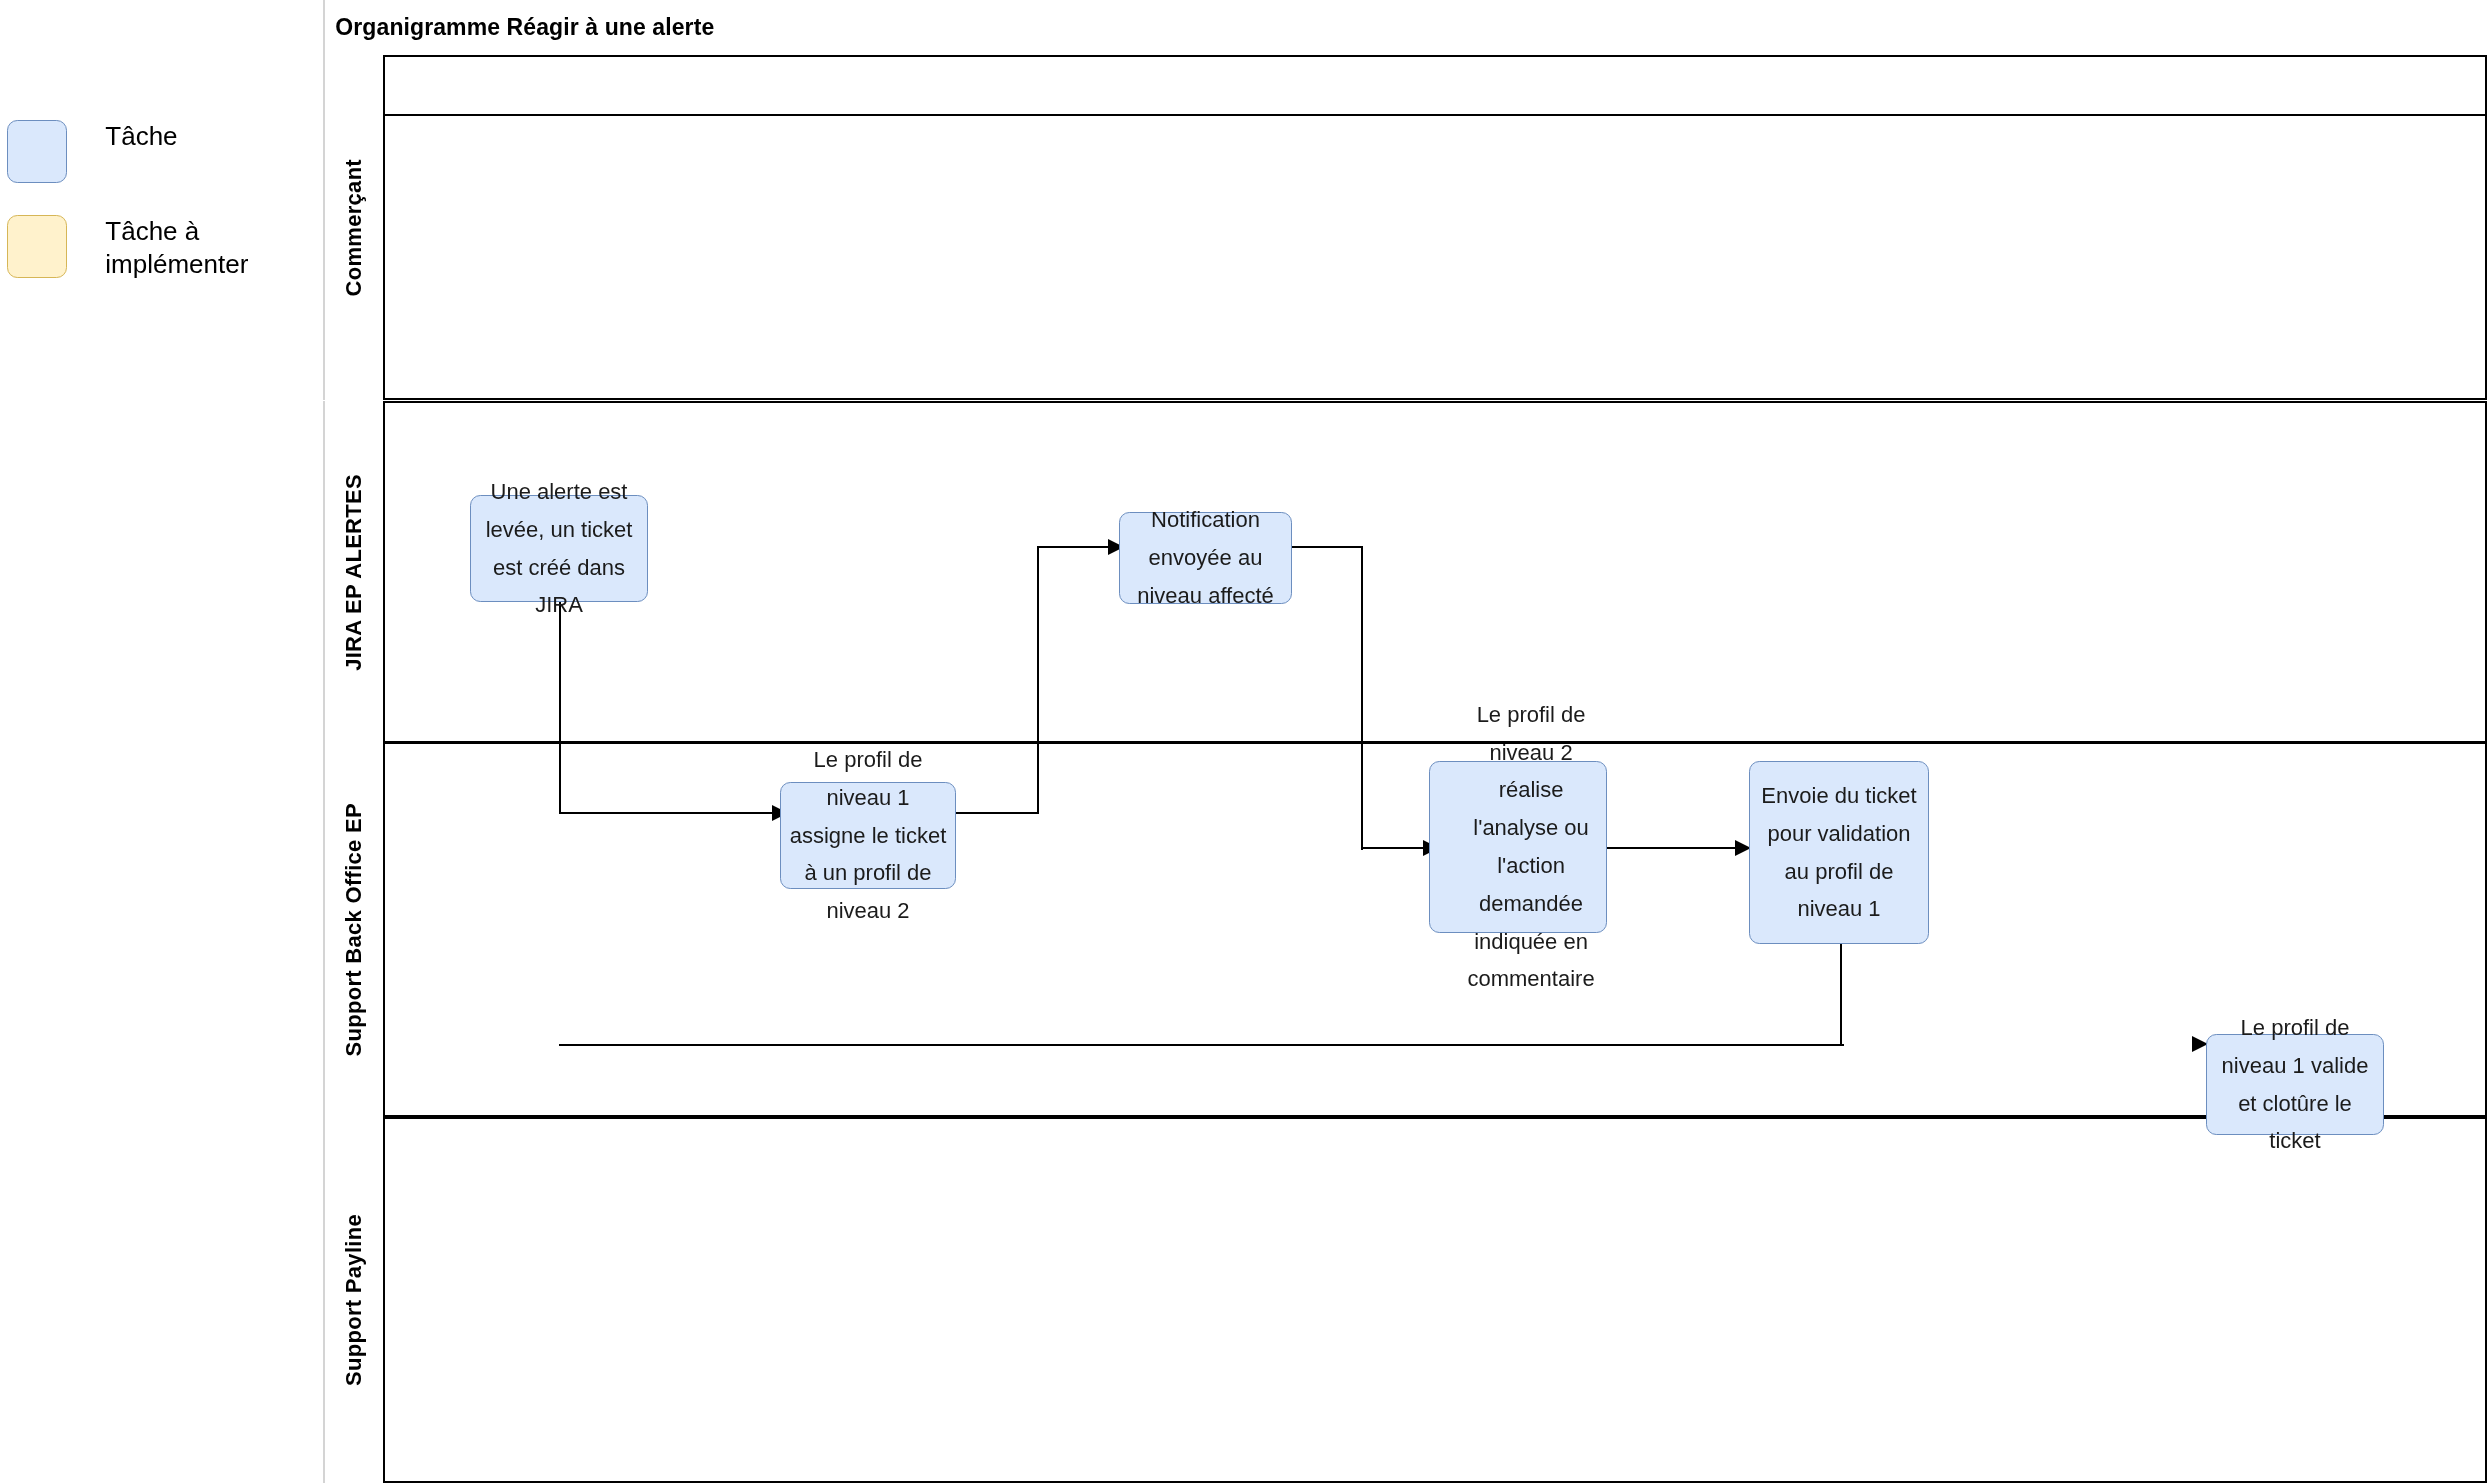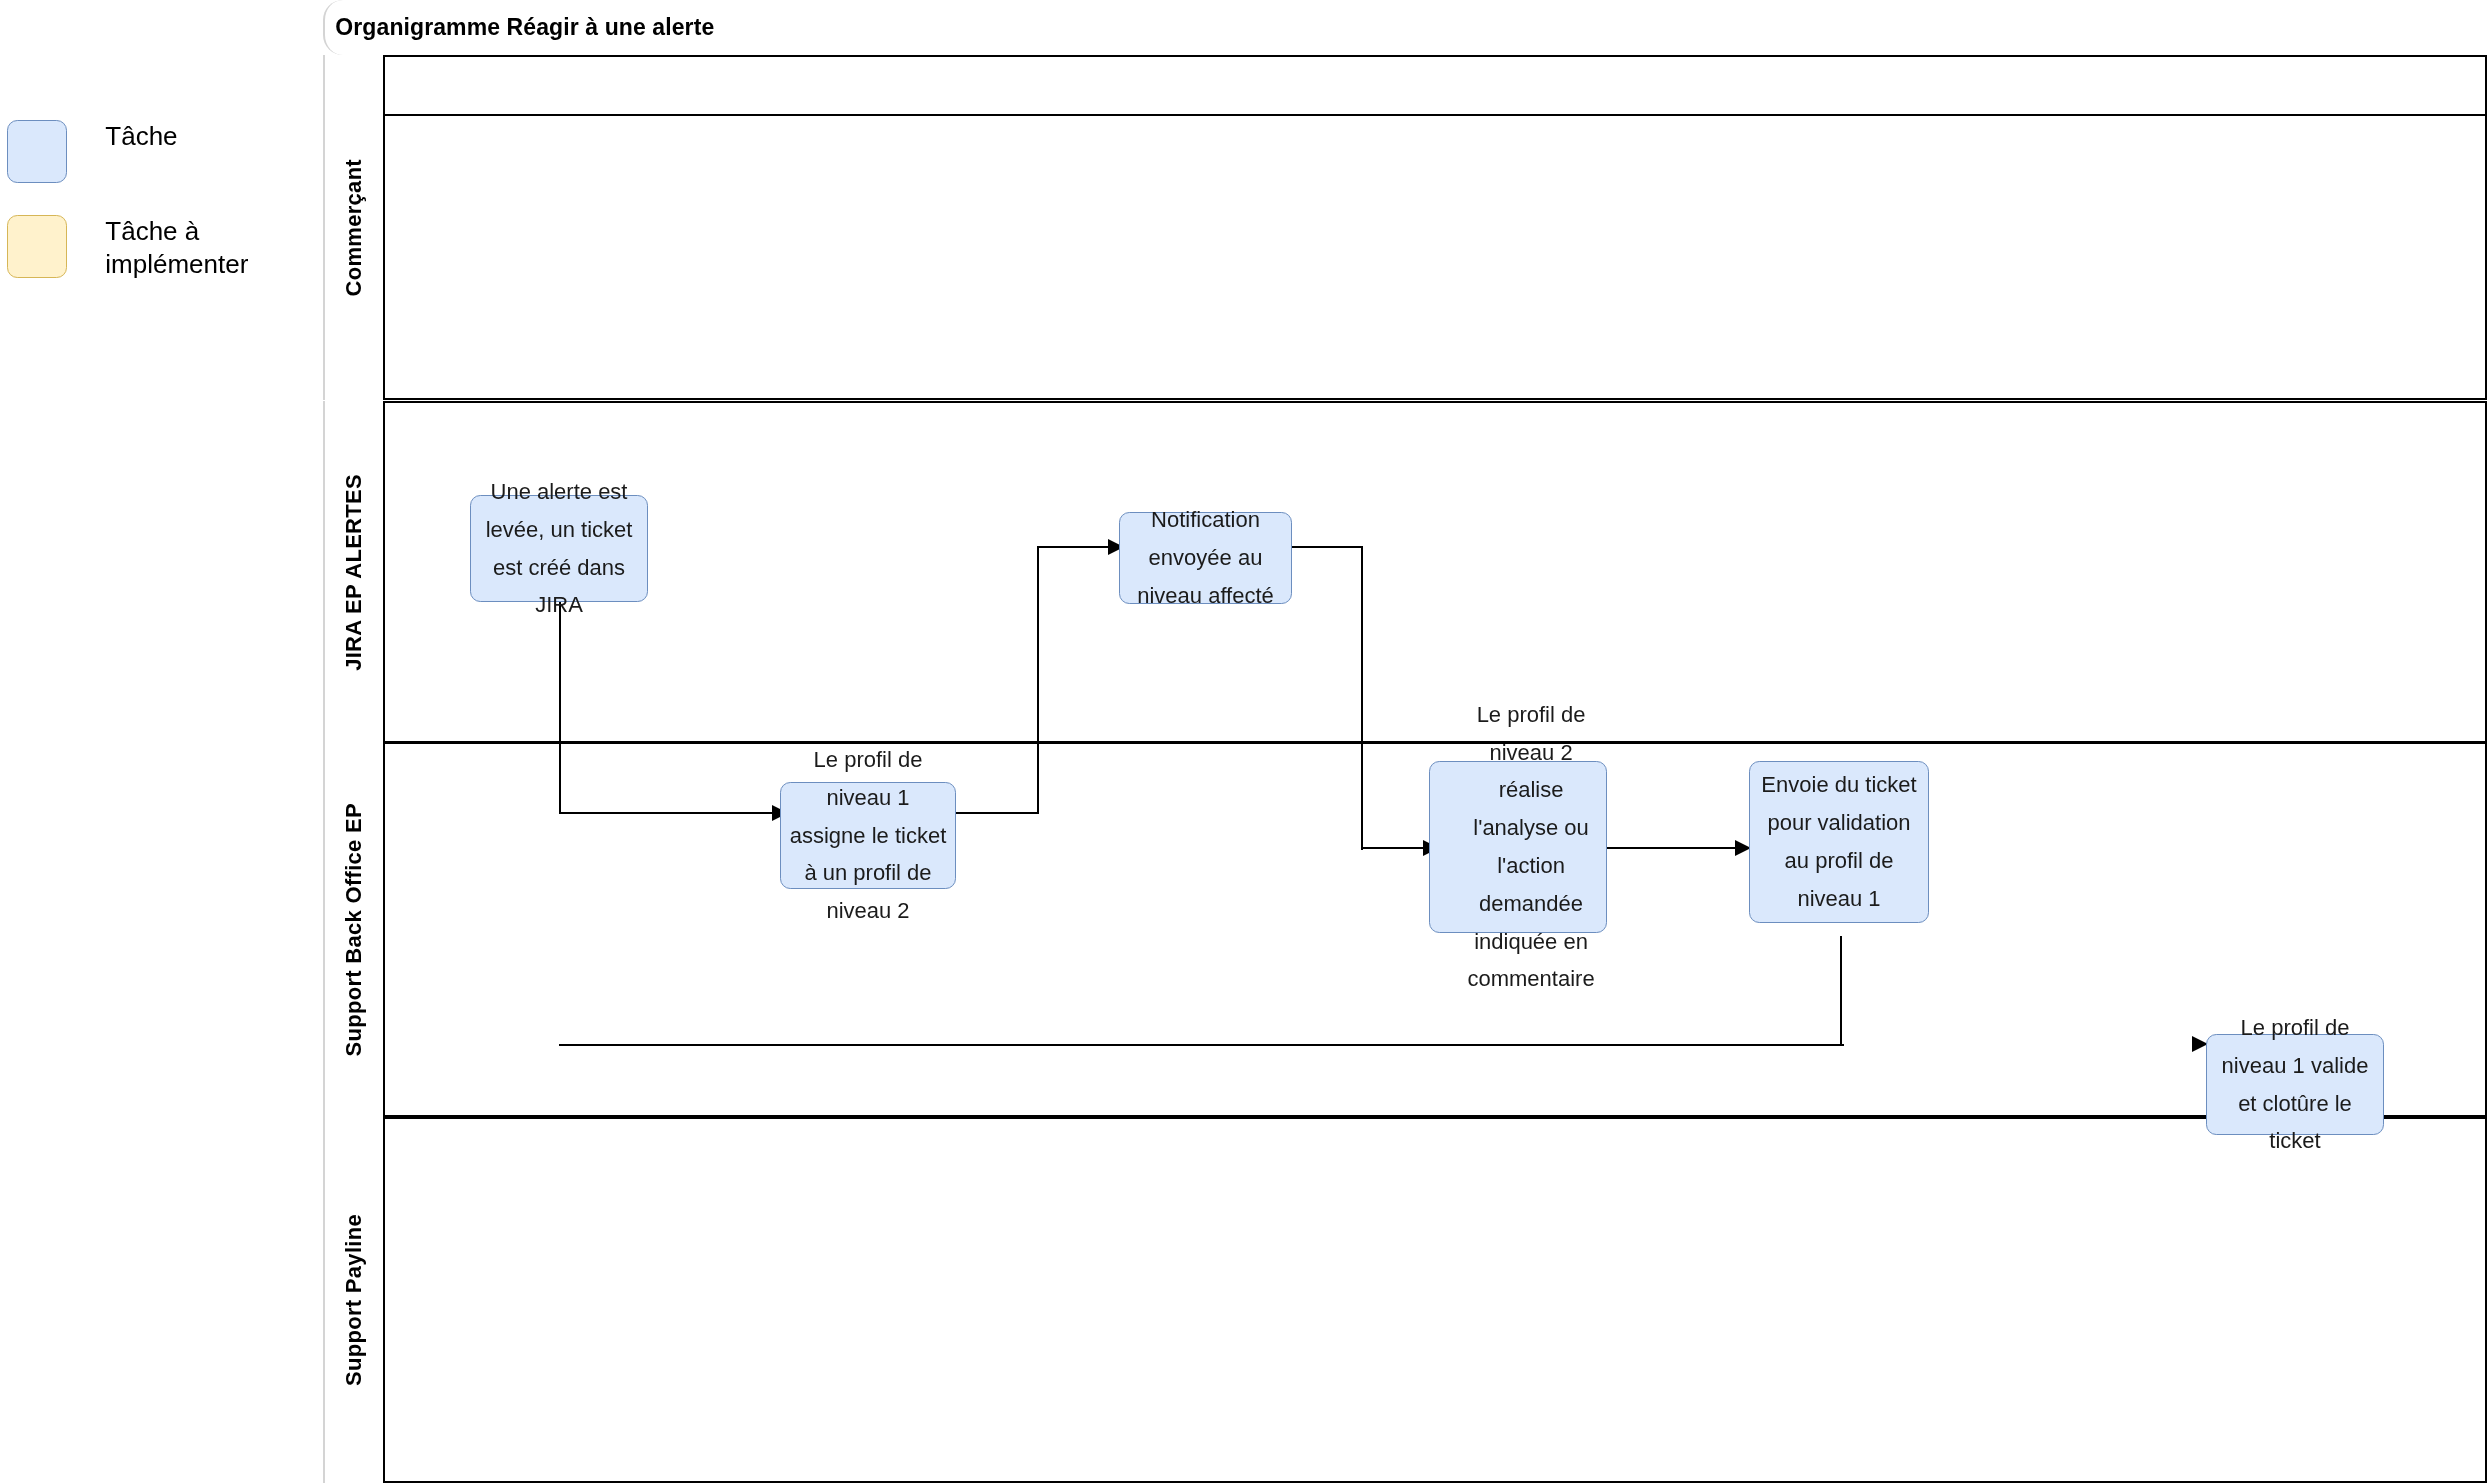--- a/index.html
+++ b/index.html
@@ -13,21 +13,21 @@
   .legend-swatch.blue{background:#dae8fc;border:1.5px solid #6c8ebf;}
   .legend-swatch.yellow{background:#fff2cc;border:1.5px solid #d6b656;}
   .legend-label{margin-left:38px;font-size:26px;line-height:1.25;color:#000;
                 white-space:pre-line;}
 
   
   #pool{position:absolute;left:323px;top:0;width:2164px;height:1483px;}
 
   #pool-title{position:absolute;left:0;top:0;width:2164px;height:55px;
               box-sizing:border-box;border-left:2.9px solid #d4d4d4;
-              background:#ffffff;display:flex;align-items:center;border-radius:20px;}
+              background:#ffffff;display:flex;align-items:center;}
   #pool-title span{font-size:23px;font-weight:bold;padding-left:10.3px;letter-spacing:0.1px;}
 
   .lane{position:absolute;left:0;width:2164px;box-sizing:border-box;}
   .lane-head{position:absolute;left:0;top:0;width:60px;height:100%;
              box-sizing:border-box;border-left:2.9px solid #d4d4d4;
              display:flex;align-items:center;justify-content:center;}
   .lane-head span{writing-mode:vertical-rl;transform:rotate(180deg);
                   font-size:22px;font-weight:bold;white-space:nowrap;letter-spacing:0.3px;}
   .lane-body{position:absolute;left:60px;top:0;width:2104px;height:100%;
              box-sizing:border-box;border:2.2px solid #000;background:#fff;}
@@ -126,16 +126,16 @@
 <div class="arrow right" style="left:2192px;top:1036px;"></div>
 
 <div class="node" style="left:470px;top:495px;width:178px;height:107px;">Une alerte est levée, un ticket est créé dans JIRA</div>
 
 <div class="node" style="left:1119px;top:512px;width:173px;height:92px;">Notification envoyée au niveau affecté</div>
 
 <div class="node" style="left:780px;top:758px;width:176px;height:107px;margin-top:24px;">Le profil de niveau 1 assigne le ticket à un profil de niveau 2</div>
 
 <div class="node" style="left:1429px;top:761px;width:178px;height:172px;padding-left:32px;">Le profil de niveau 2 réalise l'analyse ou l'action demandée indiquée en commentaire</div>
 
-<div class="node" style="left:1749px;top:761px;width:180px;height:162px;">Envoie du ticket pour validation au profil de niveau 1</div>
+<div class="node" style="left:1749px;top:761px;width:180px;height:183px;">Envoie du ticket pour validation au profil de niveau 1</div>
 
 <div class="node" style="left:2206px;top:994px;width:178px;height:101px;margin-top:40px;">Le profil de niveau 1 valide et clotûre le ticket</div>
 
 
 </body></html>

